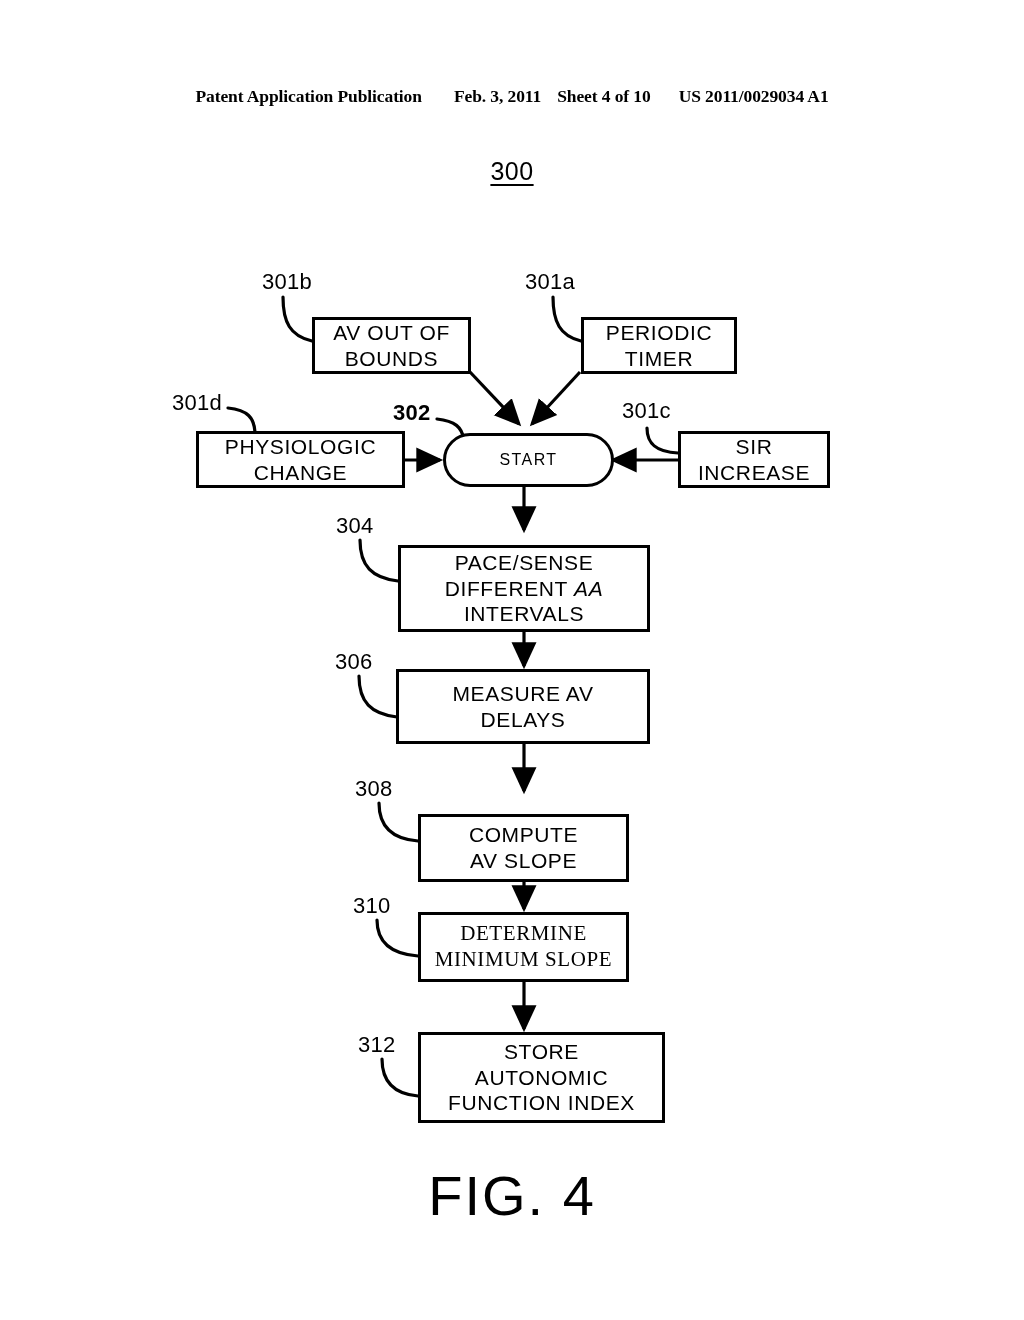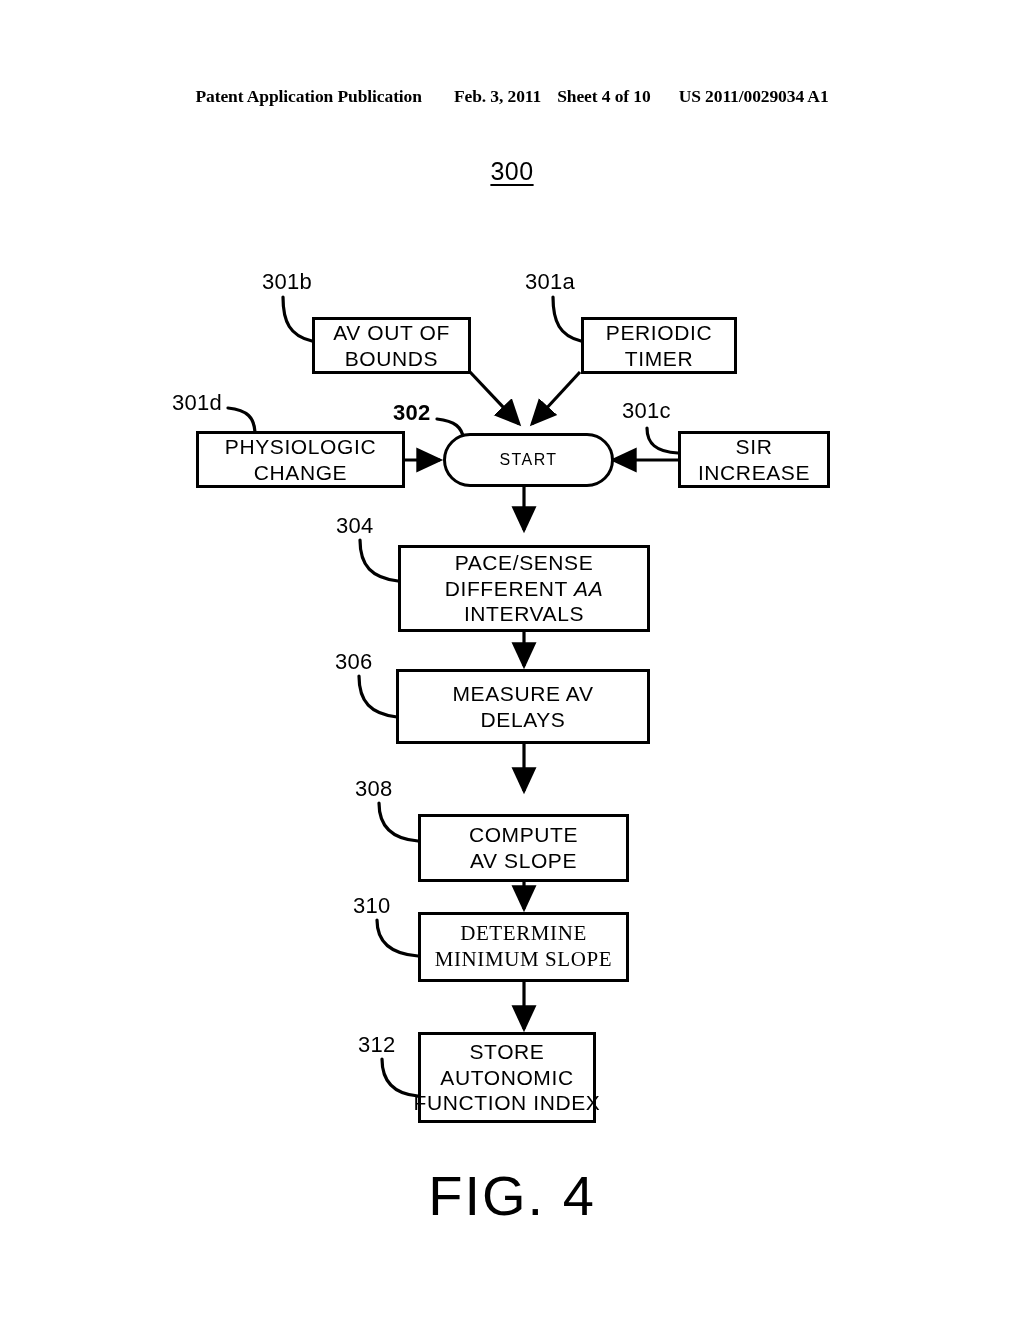--- a/index.html
+++ b/index.html
@@ -209,21 +209,21 @@
   <div class="node" style="left:418px; top:794px; width:211px; height:68px;margin-top:20px;">
     <span class="ln">COMPUTE</span>
     <span class="ln">AV SLOPE</span>
   </div>
 
   <div class="node" style="left:418px; top:912px; width:211px; height:70px;font-family:Liberation Serif, serif;">
     <span class="ln">DETERMINE</span>
     <span class="ln">MINIMUM SLOPE</span>
   </div>
 
-  <div class="node" style="left:418px; top:1032px; width:178px; height:91px;">
+  <div class="node" style="left:418px; top:1032px; width:247px; height:91px;">
     <span class="ln">STORE</span>
     <span class="ln">AUTONOMIC</span>
     <span class="ln">FUNCTION INDEX</span>
   </div>
 
   <div class="ref" style="left:262px; top:269px;">301b</div>
   <div class="ref" style="left:525px; top:269px;">301a</div>
   <div class="ref" style="left:172px; top:390px;">301d</div>
   <div class="ref" style="left:622px; top:398px;">301c</div>
   <div class="ref" style="left:393px; top:400px;font-weight:bold;">302</div>

